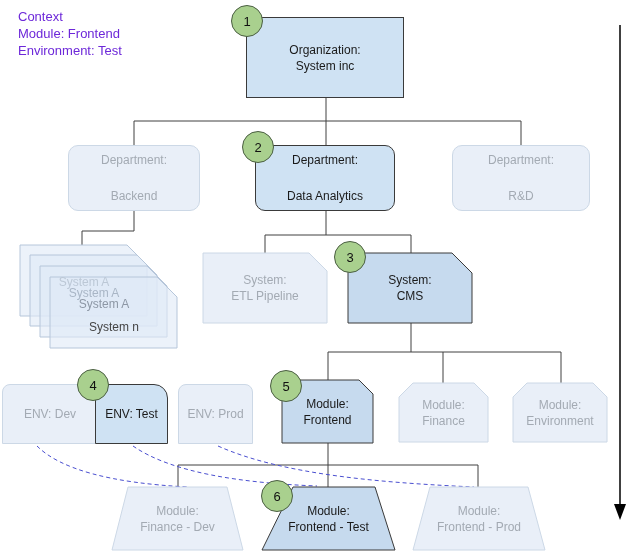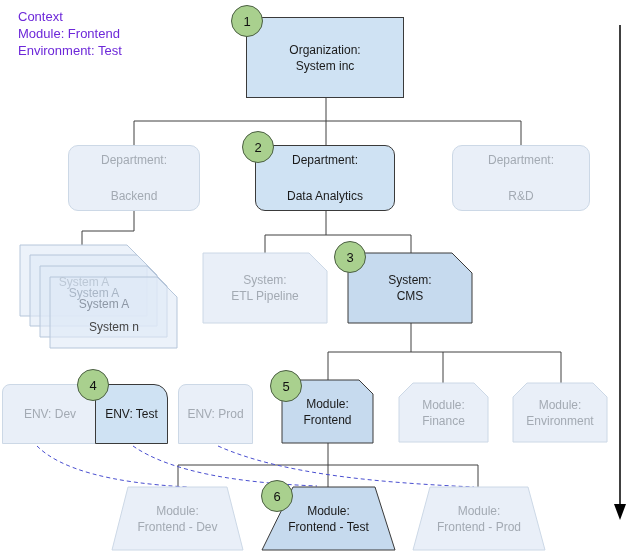--- a/index.html
+++ b/index.html
@@ -125,21 +125,21 @@
     <span>Module:</span>
     <span>Finance</span>
   </div>
   <div class="node overlay dim" style="left:513px;top:383px;width:94px;height:59px;">
     <span>Module:</span>
     <span>Environment</span>
   </div>
 
   <div class="node overlay dim" style="left:112px;top:487px;width:131px;height:63px;">
     <span>Module:</span>
-    <span>Frontend - Dev</span>
+    <span>Finance - Dev</span>
   </div>
   <div class="node overlay" style="left:262px;top:487px;width:133px;height:63px;">
     <span>Module:</span>
     <span>Frontend - Test</span>
   </div>
   <div class="node overlay dim" style="left:413px;top:487px;width:132px;height:63px;">
     <span>Module:</span>
     <span>Frontend - Prod</span>
   </div>
 

